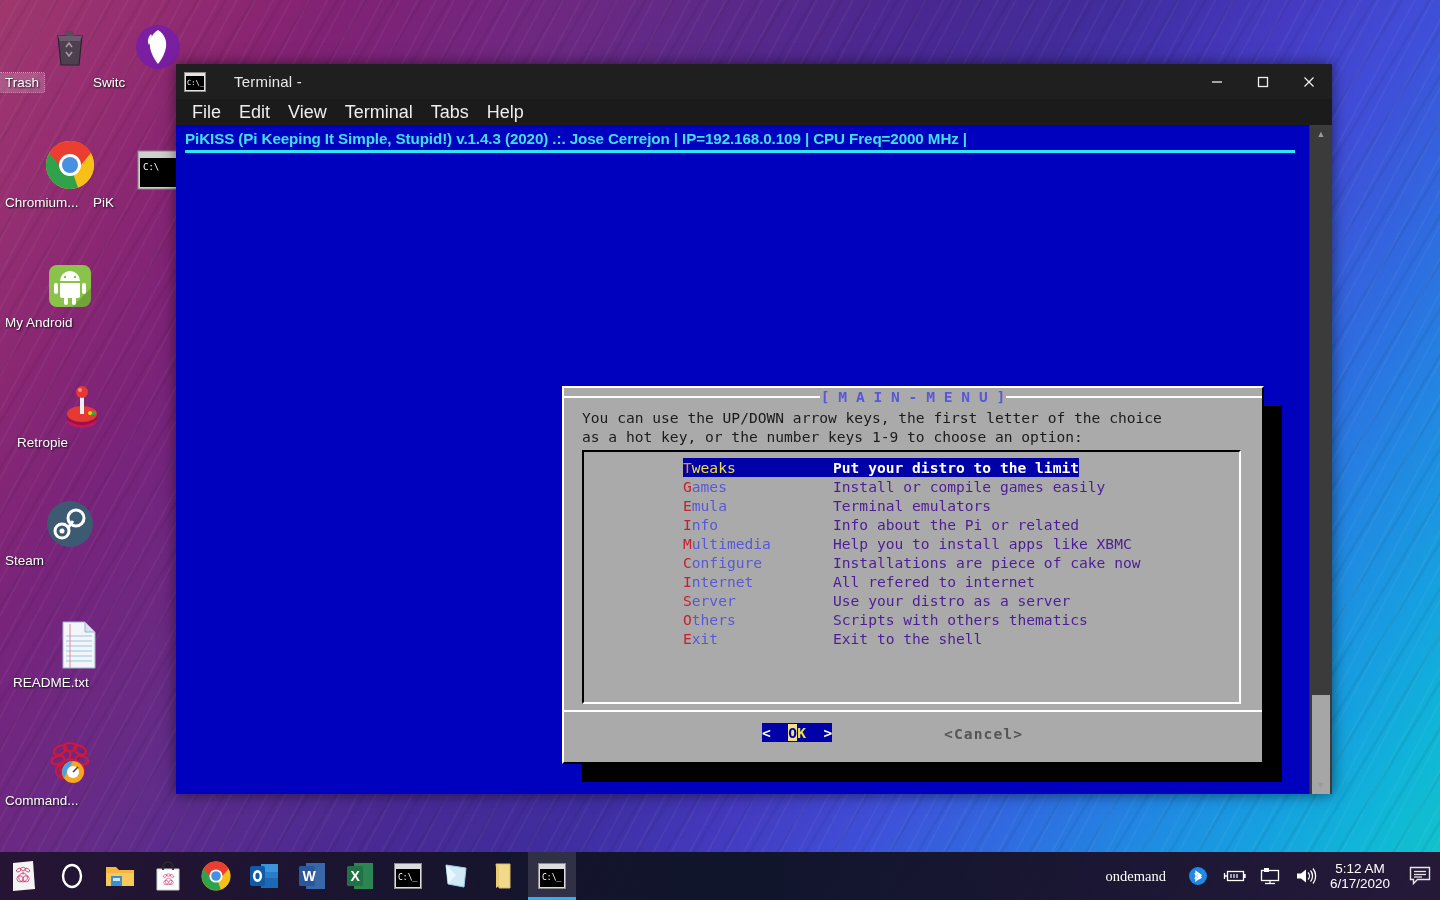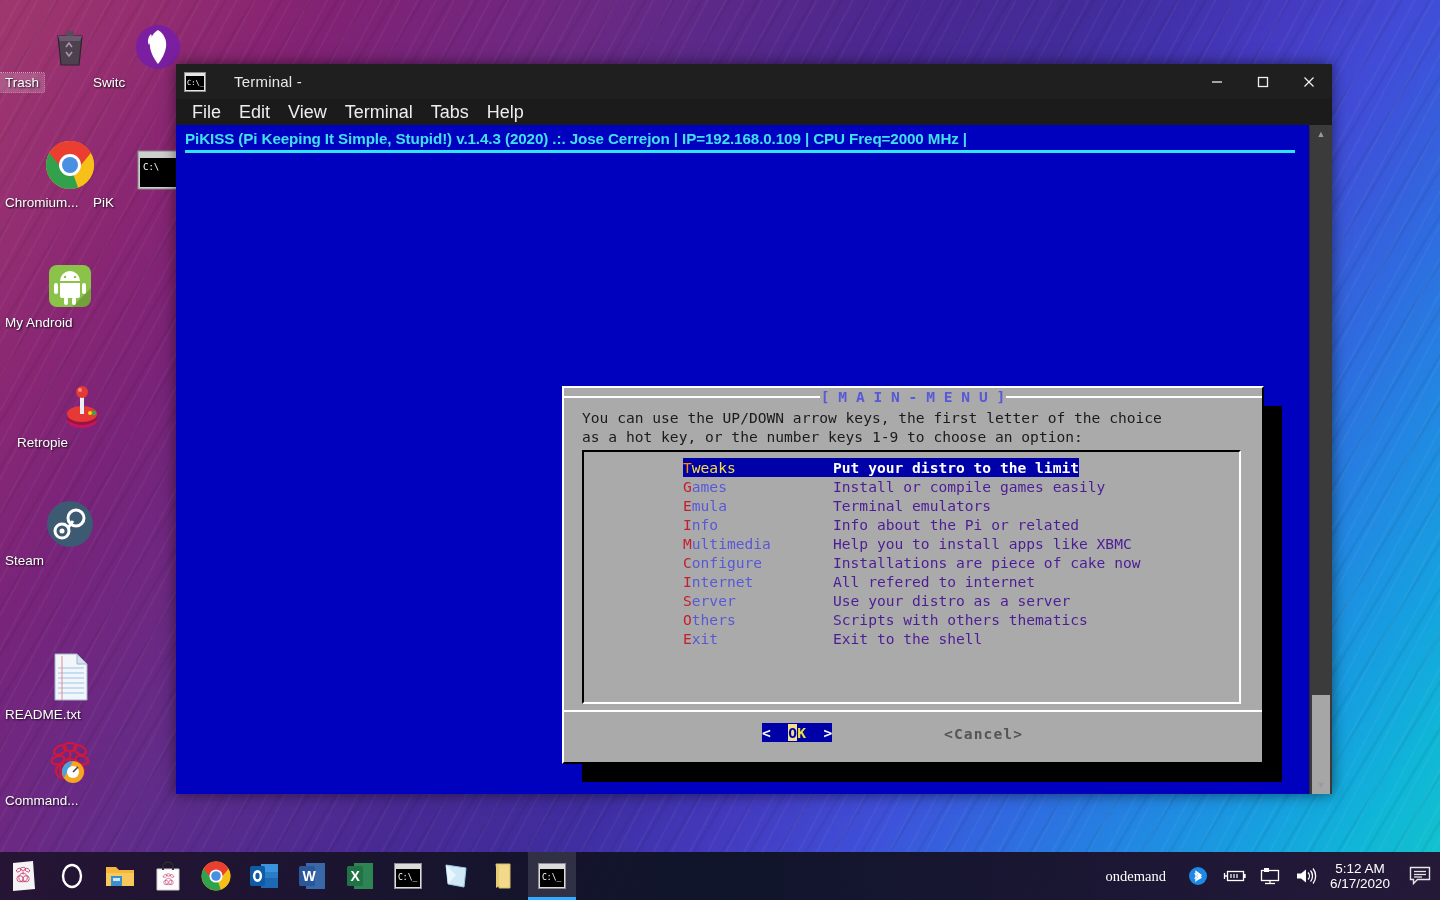--- a/index.html
+++ b/index.html
@@ -291,21 +291,21 @@
         <circle cx="24" cy="24" r="23" fill="#3d5a73"></circle>
         <circle cx="30" cy="18" r="8" fill="none" stroke="#fff" stroke-width="3"></circle>
         <circle cx="16" cy="31" r="7" fill="none" stroke="#fff" stroke-width="3"></circle>
         <path d="M22 28 L27 21" stroke="#fff" stroke-width="3"></path>
         <circle cx="16" cy="31" r="2.5" fill="#fff"></circle>
       </svg>
     </div>
     <span class="label">Steam</span>
   </div>
 
-  <div class="desk-icon" style="left:0px;top:644px;">
+  <div class="desk-icon" style="left:0px;top:612px;padding-left:8px;">
     <div class="glyph">
       <svg width="42" height="50" viewBox="0 0 42 50">
         <path d="M6 2 h22 l10 10 v36 H6 Z" fill="#f2f6fb" stroke="#9fb4c8"></path>
         <path d="M28 2 l10 10 h-10 Z" fill="#d6e2ee" stroke="#9fb4c8"></path>
         <g stroke="#9cc3e6" stroke-width="1">
           <line x1="9" y1="16" x2="35" y2="16"></line>
             <line x1="9" y1="21" x2="35" y2="21"></line>
           <line x1="9" y1="26" x2="35" y2="26"></line>
             <line x1="9" y1="31" x2="35" y2="31"></line>
           <line x1="9" y1="36" x2="35" y2="36"></line>

